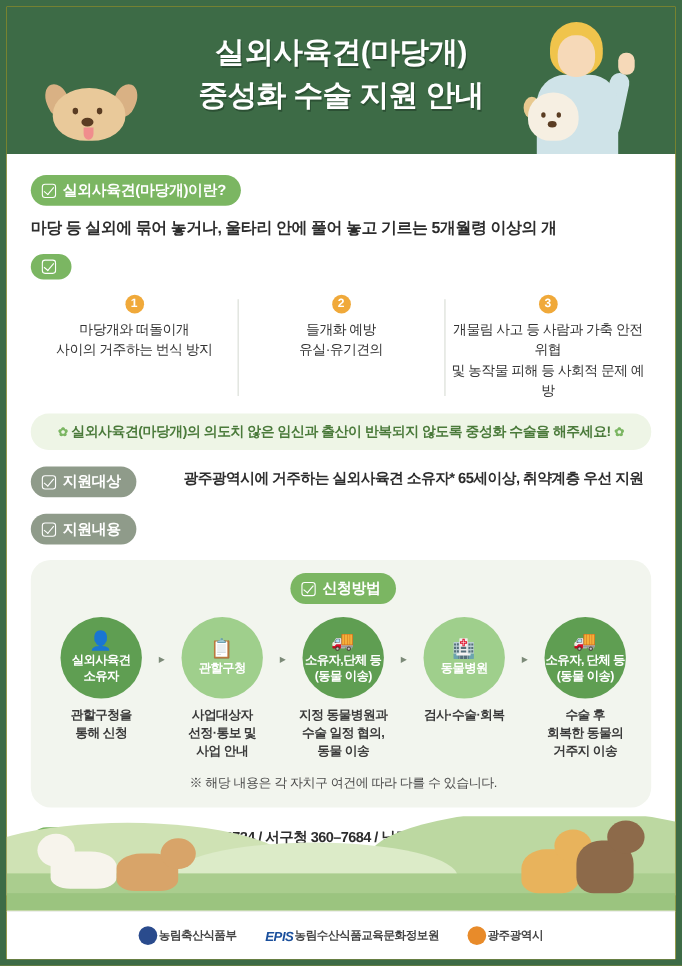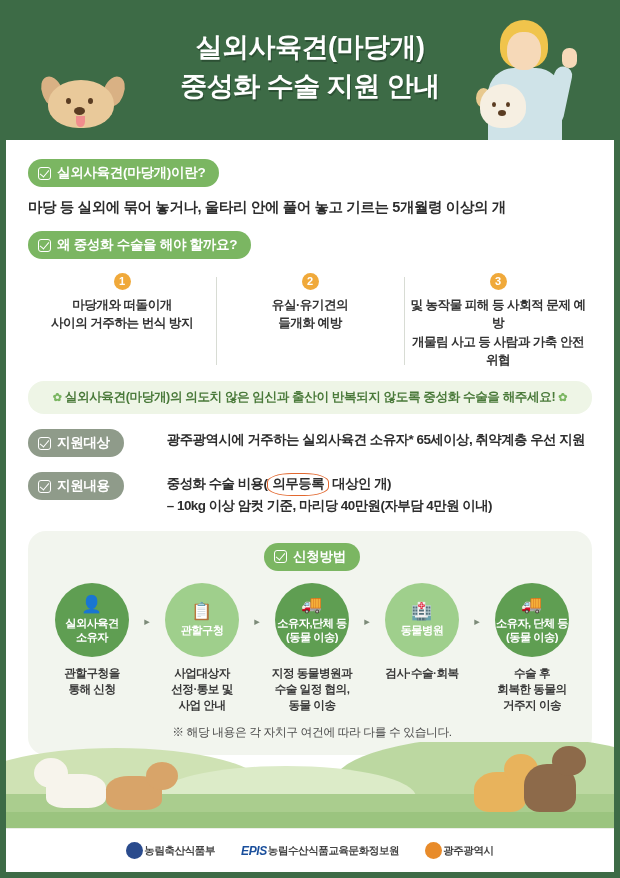--- a/index.html
+++ b/index.html
@@ -160,21 +160,21 @@
   .num {
     display: inline-block;
     width: 17px; height: 17px; line-height: 17px;
     border-radius: 50%;
     background: #f0a93a;
     color: #fff; font-size: 11px; font-weight: bold;
     margin-bottom: 6px;
   }
   .reason p {
     font-size: 12.6px; color: #333; line-height: 1.45; letter-spacing: -0.5px;
-    font-weight: 700;
+    font-weight: 400;
   }
 
   .highlight {
     margin: 12px 0 0 0;
     background: #eef5e6;
     border-radius: 16px;
     text-align: center;
     padding: 8px 10px;
     color: #4a7a3a;
     font-size: 12.6px;
@@ -343,39 +343,38 @@
       <span class="sec-label">
         <span class="chk"></span>
         <span>실외사육견(마당개)이란?</span>
       </span>
     </div>
     <div class="lead-text">마당 등 실외에 묶어 놓거나, 울타리 안에 풀어 놓고 기르는 5개월령 이상의 개</div>
 
     <div class="row-line">
       <span class="sec-label">
         <span class="chk"></span>
-        <span>왜 중성화 수술을 해야 할까요?</span>
       </span>
     </div>
 
     <div class="reasons">
       <div class="reason">
         <span class="num">1</span>
         <p>마당개와 떠돌이개</p>
         <p>사이의 거주하는 번식 방지</p>
       </div>
       <div class="reason">
         <span class="num">2</span>
+        <p>들개화 예방</p>
         <p>유실·유기견의</p>
-        <p>들개화 예방</p>
       </div>
       <div class="reason">
         <span class="num">3</span>
+        <p>개물림 사고 등 사람과 가축 안전 위협</p>
         <p>및 농작물 피해 등 사회적 문제 예방</p>
-        <p>개물림 사고 등 사람과 가축 안전 위협</p>
       </div>
     </div>
 
     <div class="highlight">
       <span class="leaf">✿</span>
       <span>실외사육견(마당개)의 의도치 않은 임신과 출산이 반복되지 않도록 중성화 수술을 해주세요!</span>
       <span class="leaf">✿</span>
     </div>
 
     <div class="srow">
@@ -384,26 +383,20 @@
         <span>지원대상</span>
       </span>
       <div class="stext">광주광역시에 거주하는 실외사육견 소유자* 65세이상, 취약계층 우선 지원</div>
     </div>
 
     <div class="srow">
       <span class="sec-label sec-gray">
         <span class="chk"></span>
         <span>지원내용</span>
       </span>
-      <div class="stext">
-        <div>
-          <span>중성화 수술 비용(</span><span class="circled">의무등록</span><span> 대상인 개)</span>
-        </div>
-        <div>– 10kg 이상 암컷 기준, 마리당 40만원(자부담 4만원 이내)</div>
-      </div>
     </div>
 
     <div class="apply-box">
       <div class="apply-title">
         <span class="sec-label">
           <span class="chk"></span>
           <span>신청방법</span>
         </span>
       </div>
 

